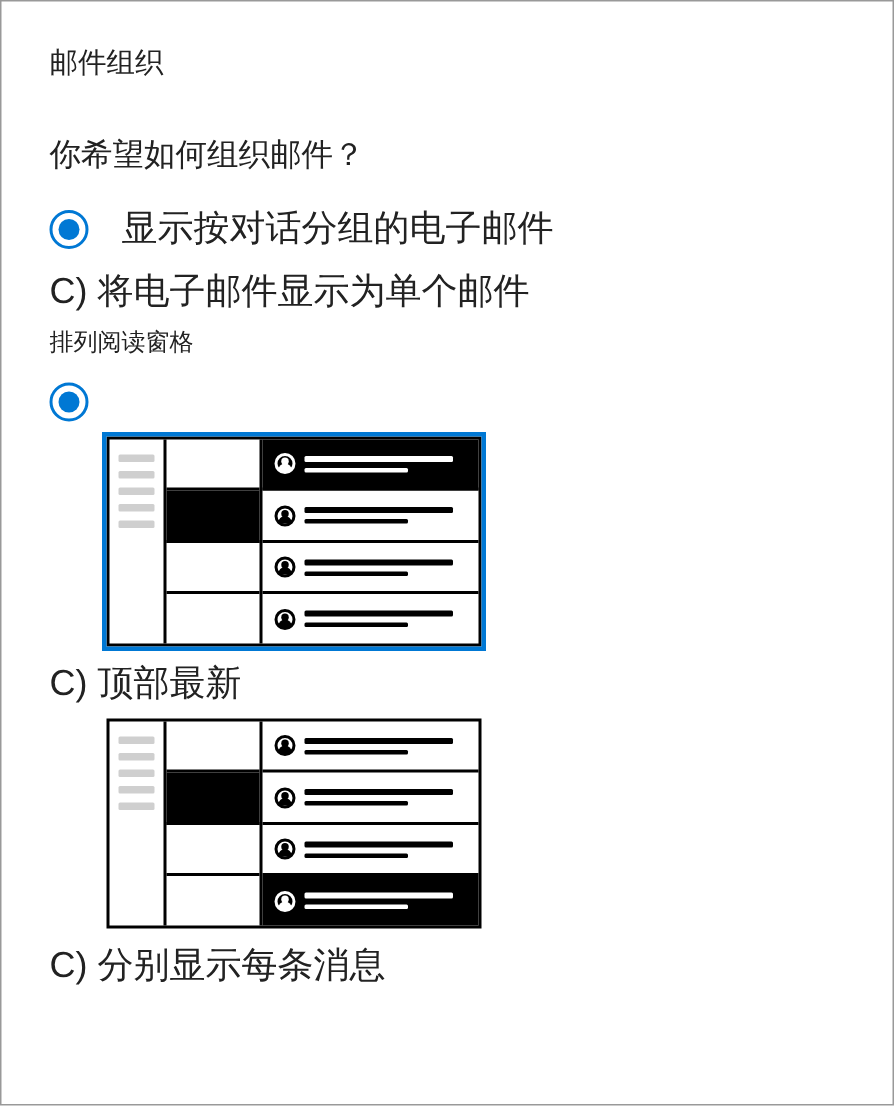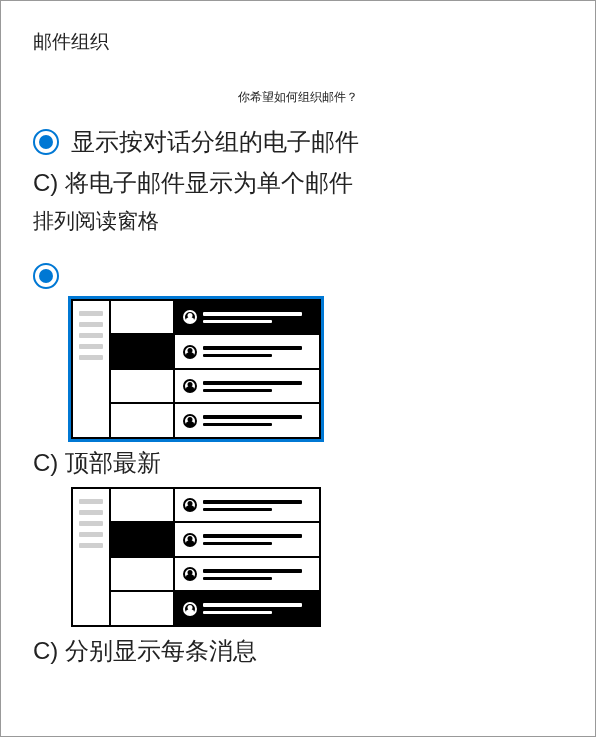--- a/index.html
+++ b/index.html
@@ -12,33 +12,32 @@
       color: #222;
       padding: 28px 32px 10px 32px;
       overflow: hidden;
     }
     .section-title {
       font-size: 19px;
       font-weight: 400;
       margin-bottom: 34px;
     }
     .question {
-      font-size: 12px;
+      font-size: 21px;
       margin-bottom: 22px;
-      text-align: center;
     }
     .sub-question {
-      font-size: 21px;
+      font-size: 16px;
       margin-top: 4px;
-      margin-bottom: 28px;
+      margin-bottom: 16px;
     }
     .radio-row {
       display: flex;
       align-items: center;
-      gap: 12px;
+      gap: 22px;
       margin-bottom: 10px;
     }
     .radio-outer {
       width: 26px;
       height: 26px;
       border: 2px solid #0078d4;
       border-radius: 50%;
       display: flex;
       align-items: center;
       justify-content: center;

